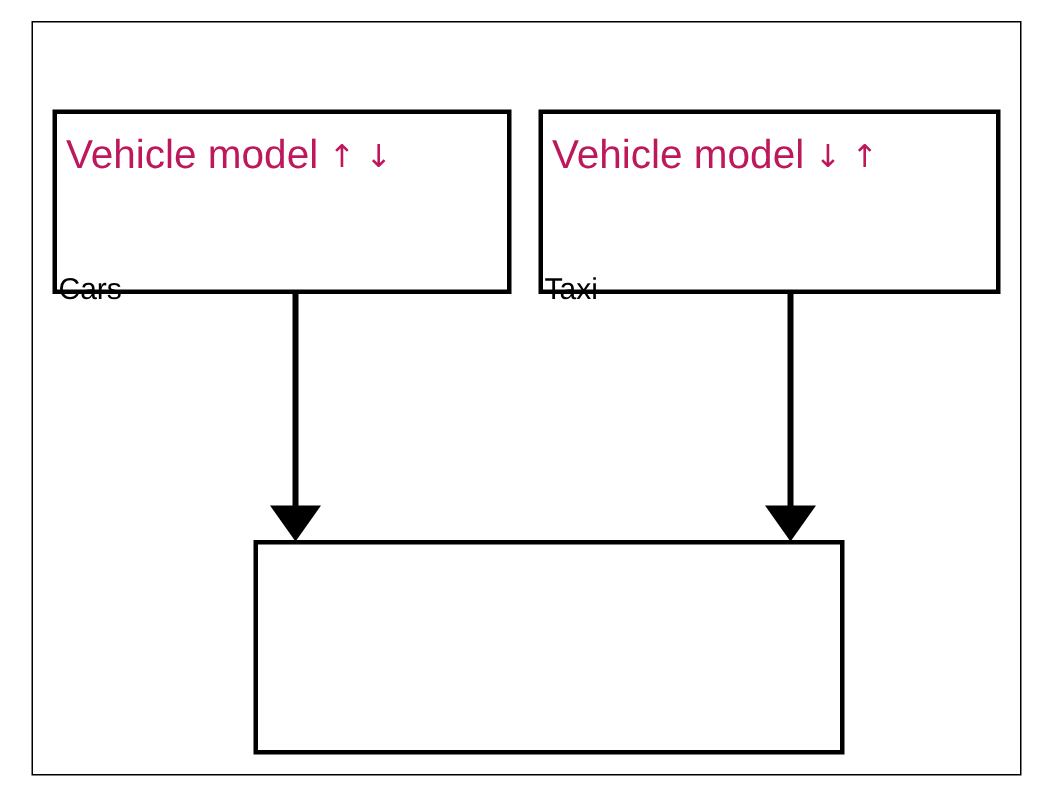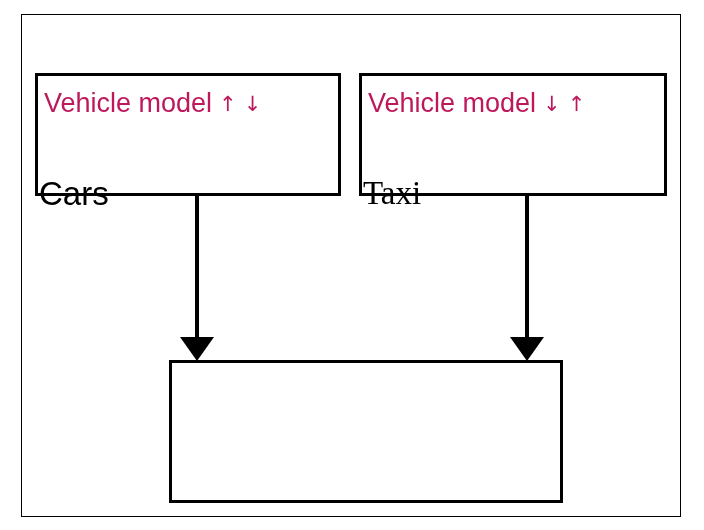--- a/index.html
+++ b/index.html
@@ -71,32 +71,31 @@
     vertical-align: 1px;
   }
   .box-title .arrow-gap {
     display: inline-block;
     width: 7px;
   }
   
   .box-label {
     position: absolute;
     white-space: nowrap;
-    font-size: 33px;
+    font-size: 20px;
     line-height: 27px;
     color: #000000;
   }
   #label-cars {
     left: 39px;
     top: 180px;
   }
   #label-taxi {
     left: 363px;
     top: 180px;
-    font-family: Liberation Serif, serif;
   }
   
   .connector-line {
     position: absolute;
     width: 4px;
     background: #000000;
   }
   #connector-line-left {
     left: 195px;
     top: 196px;

